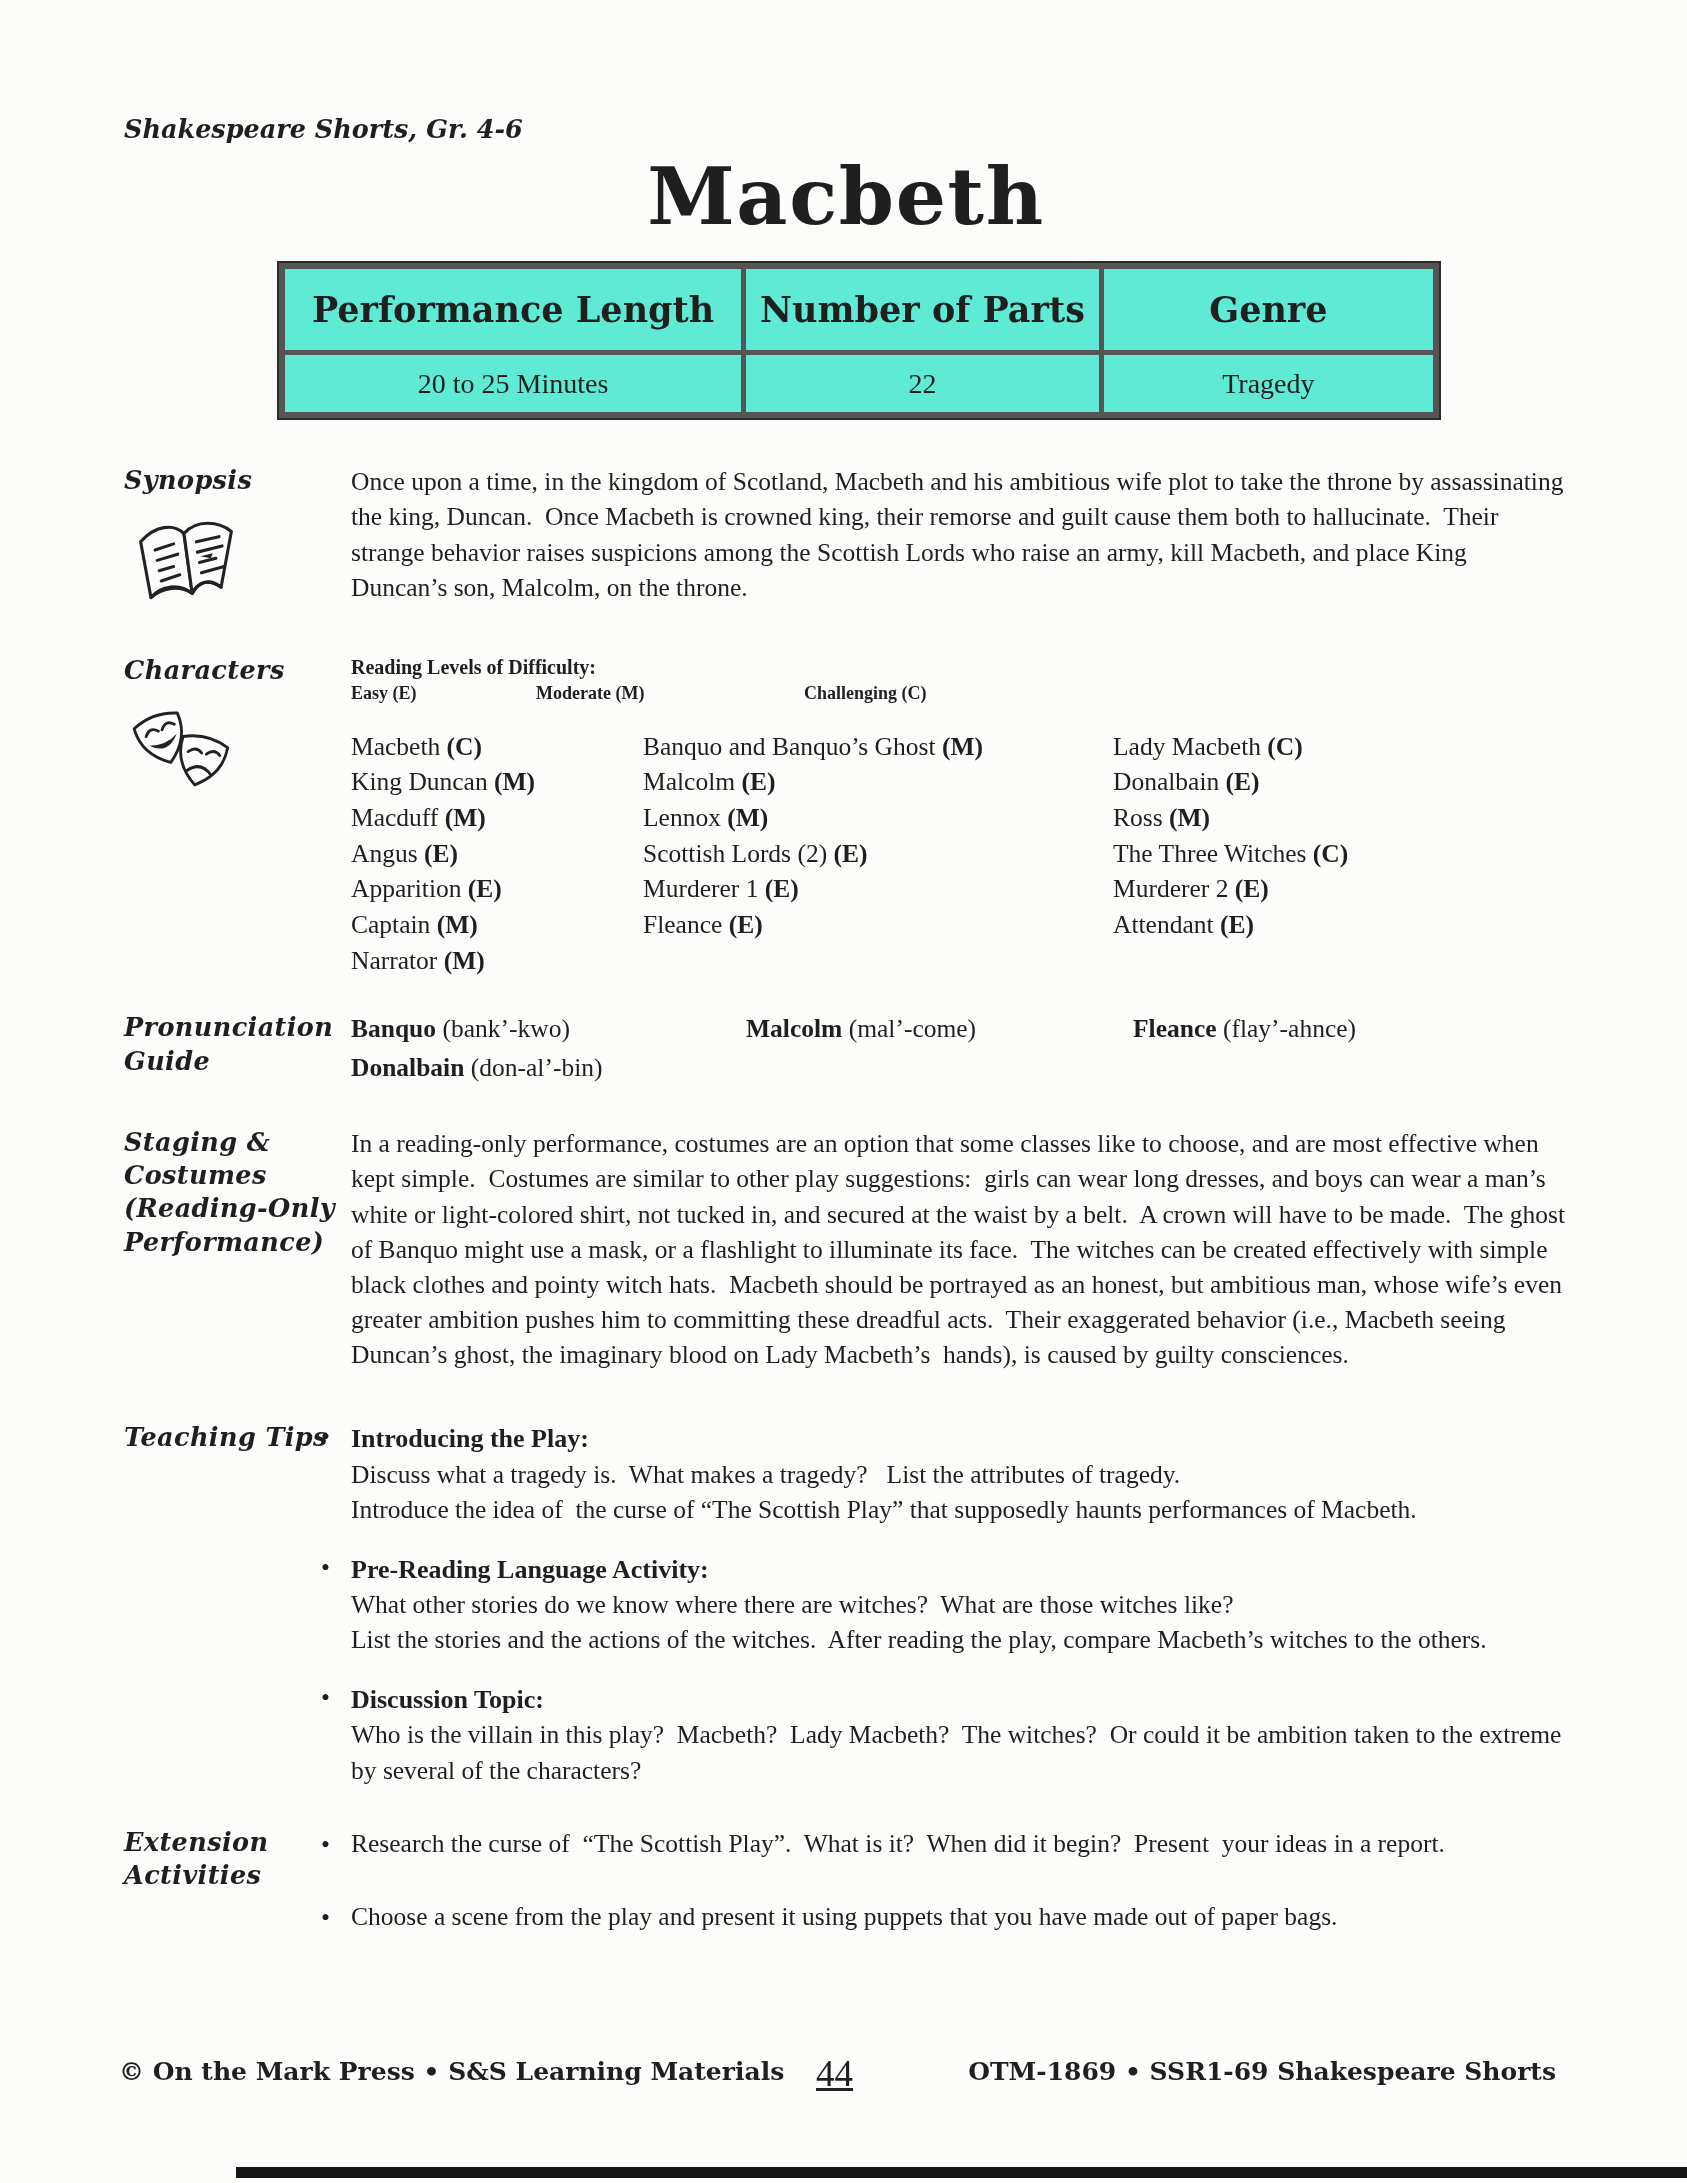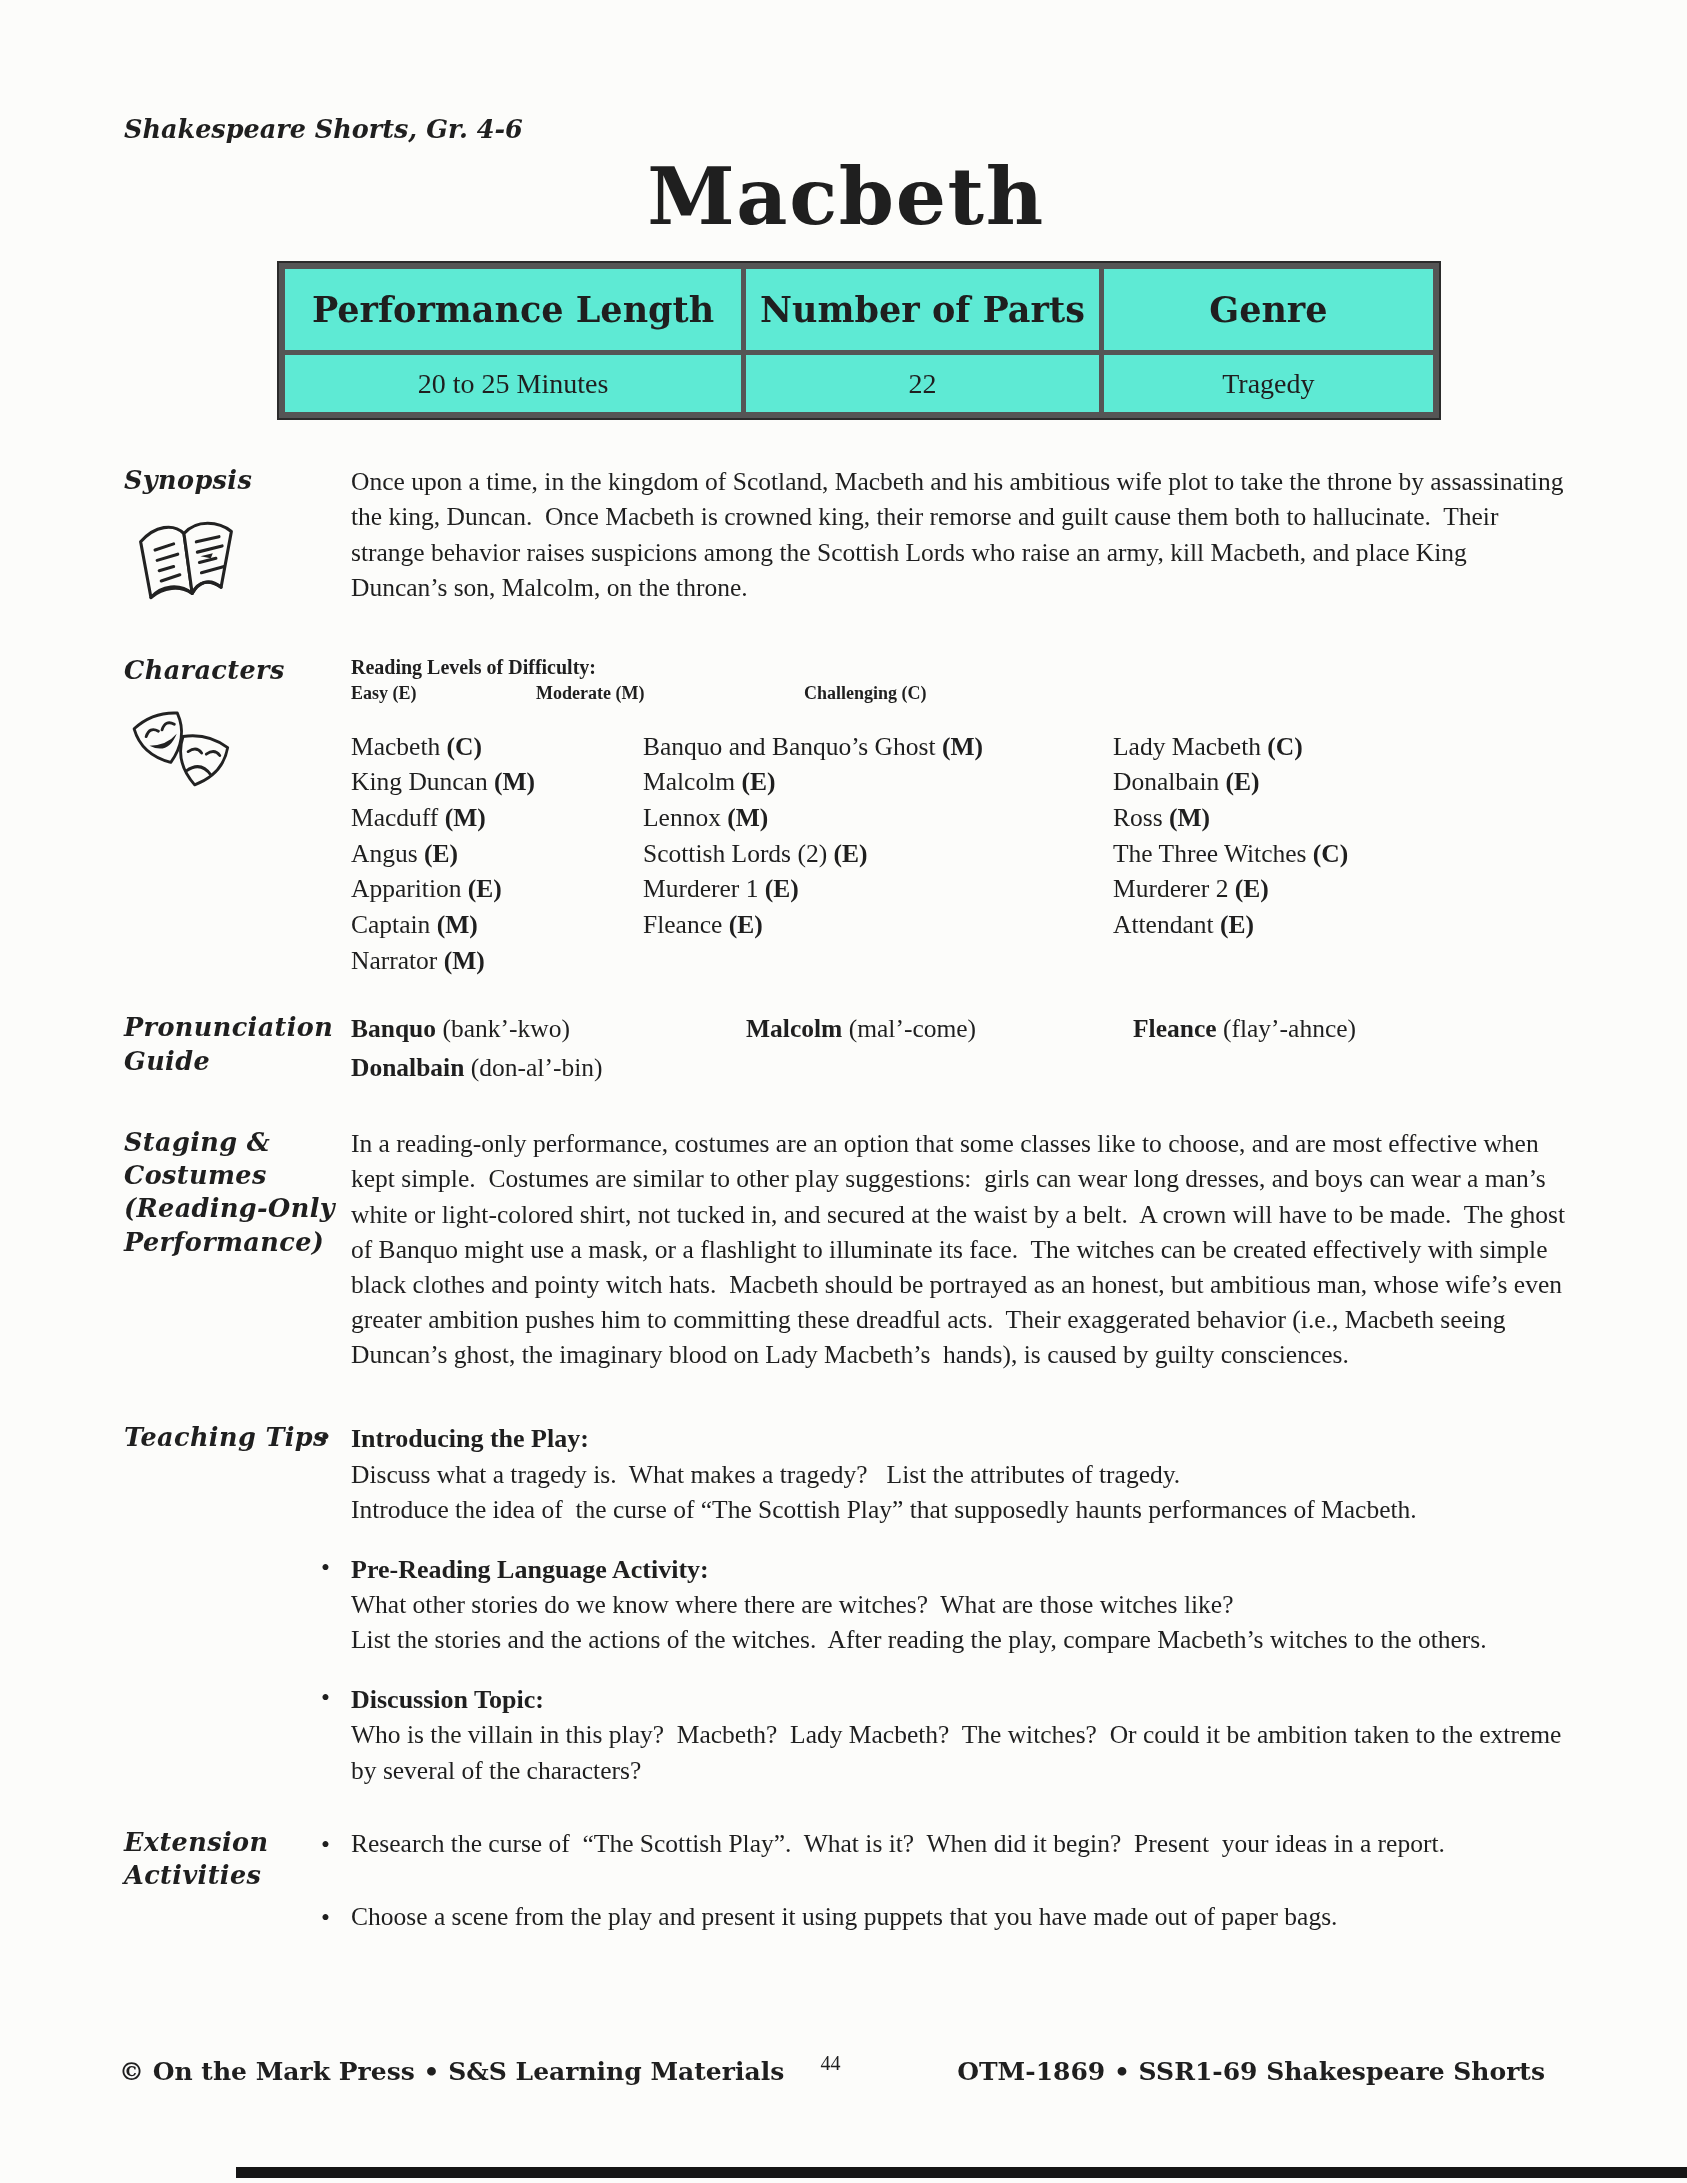--- a/index.html
+++ b/index.html
@@ -102,31 +102,31 @@
     font-size:25.5px;
   }
   .tip-heading{font-weight:bold;font-size:26px;line-height:1.35;}
   .tip-line{font-size:25.5px;line-height:1.38;white-space:pre-wrap;}
 
   .ext-item{position:relative;font-size:25.5px;line-height:1.38;white-space:pre-wrap;margin-bottom:38px;}
   .ext-item:last-child{margin-bottom:0;}
 
   .footer{
     position:absolute;
-    left:119px;right:142px;bottom:97px;
+    left:119px;right:131px;bottom:97px;
     font-family:"DejaVu Serif", serif;
     font-weight:bold;
     font-size:25px;
   }
   .footer-left{float:left;}
   .footer-right{float:right;}
   .footer-page{
     position:absolute;left:50%;transform:translateX(-58%);
     font-family:"Liberation Serif", serif;
-    font-weight:normal;font-size:20px;top:-5px;
+    font-weight:normal;font-size:37px;top:-5px;text-decoration:underline;
   }
   .scan-bar{
     position:absolute;
     left:236px;right:0;bottom:5px;height:10.7px;
     background:#151515;
   }
   svg .ink{stroke:#222;fill:none;stroke-width:3;stroke-linecap:round;stroke-linejoin:round;}
   svg .ink-fill{stroke:#222;fill:#fcfcfa;stroke-width:3;stroke-linejoin:round;}
   svg .solid{fill:#222;stroke:none;}
 </style>

